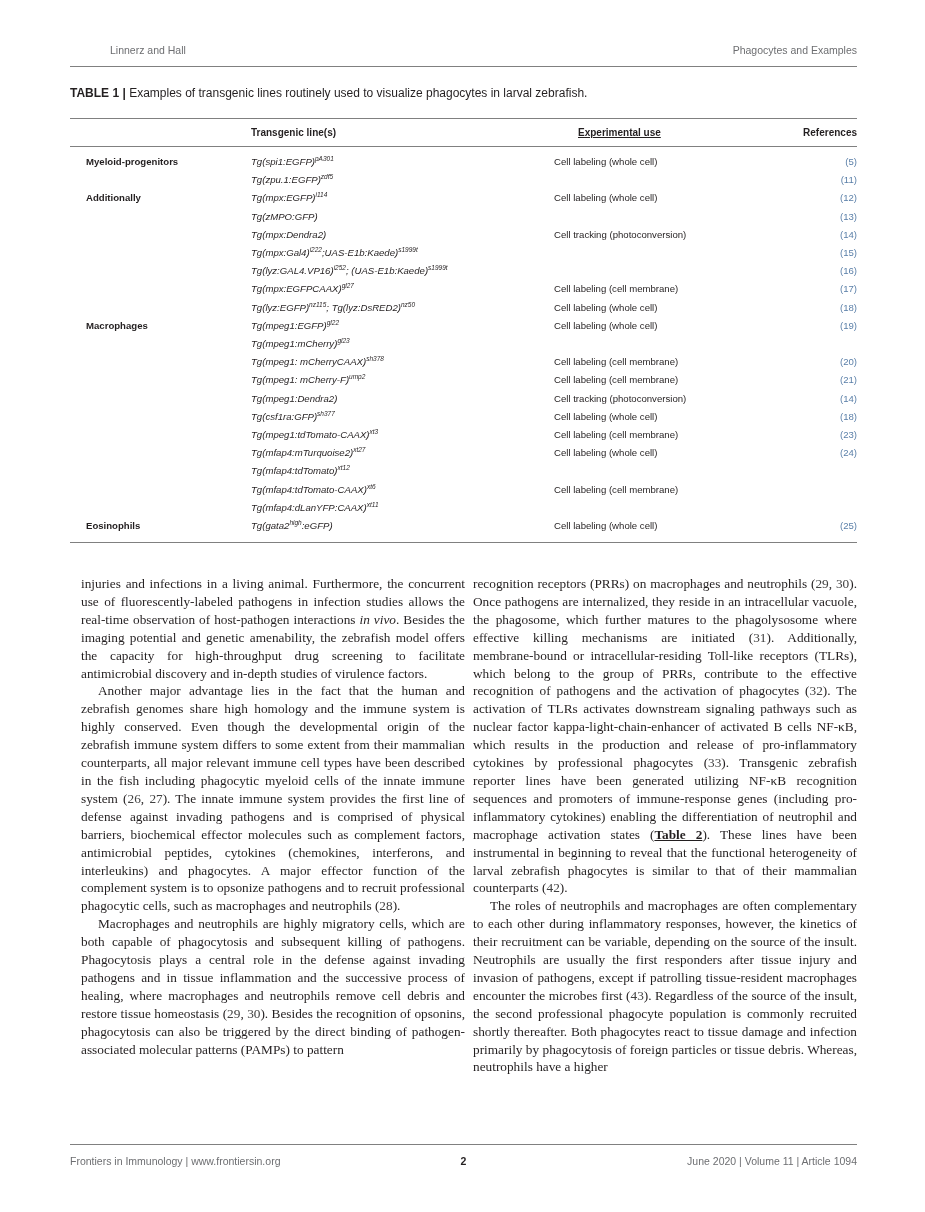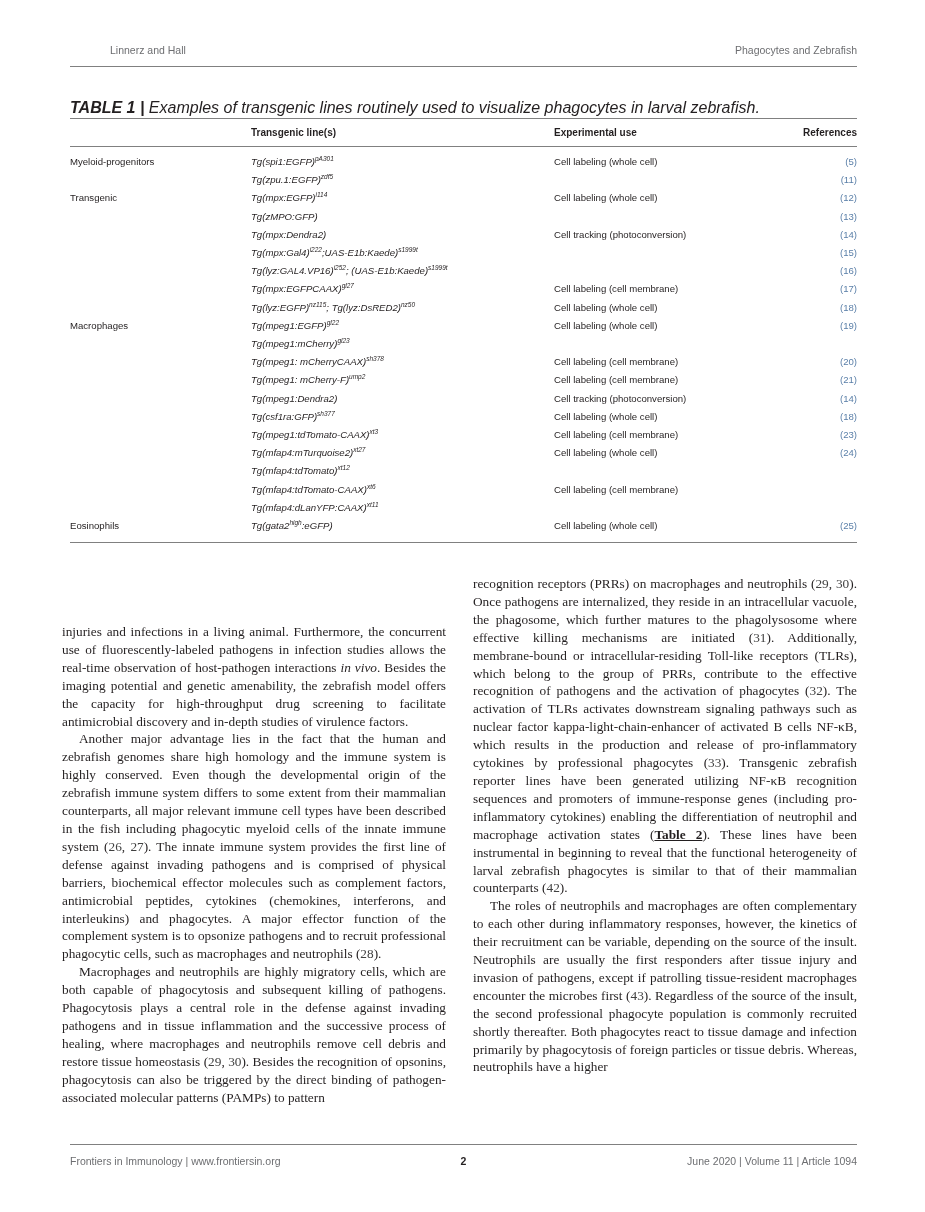--- a/index.html
+++ b/index.html
@@ -5,60 +5,60 @@
   html, body { margin: 0; padding: 0; background: #ffffff; }
   body { width: 925px; height: 1212px; position: relative; overflow: hidden; color: #231f20; }
   .sans { font-family: "Liberation Sans", "DejaVu Sans", sans-serif; }
   .serif { font-family: "Liberation Serif", "DejaVu Serif", serif; }
 
   .running-head { position: absolute; top: 44px; left: 70px; right: 68px; height: 20px; font-size: 10.5px; color: #6d6e71; margin-left: 40px; }
   .running-head .left { position: absolute; left: 0; top: 0; }
   .running-head .right { position: absolute; right: 0; top: 0; }
   .head-rule { position: absolute; top: 66px; left: 70px; right: 68px; height: 0; border-top: 1px solid #808080; }
 
-  .caption { position: absolute; top: 99px; left: 70px; font-size: 16px; color: #231f20; font-style: italic; }
+  .caption { position: absolute; top: 86px; left: 70px; font-size: 12px; color: #231f20; }
   .caption b { font-weight: bold; }
 
   .tbl-top { position: absolute; top: 118px; left: 70px; right: 68px; border-top: 1px solid #808080; }
   .tbl-head-rule { position: absolute; top: 146px; left: 70px; right: 68px; border-top: 1px solid #808080; }
   .tbl-bottom { position: absolute; top: 542px; left: 70px; right: 68px; border-top: 1px solid #808080; }
 
   .th { position: absolute; top: 127px; font-size: 10px; font-weight: bold; color: #231f20; }
   .th.c2 { left: 251px; }
-  .th.c3 { left: 554px; }
+  .th.c3 { left: 578px; text-decoration: underline; }
   .th.c4 { right: 68px; }
 
   .row { position: absolute; left: 70px; right: 68px; height: 18.2px; font-size: 9.6px; color: #231f20; }
-  .row .cat { position: absolute; left: 0; top: 0; }
+  .row .cat { position: absolute; left: 16px; top: 0; font-weight: bold; }
   .row .line { position: absolute; left: 181px; top: 0; font-style: italic; white-space: nowrap; }
   .row .line sup { font-size: 6.5px; vertical-align: 4px; line-height: 0; }
   .row .use { position: absolute; left: 484px; top: 0; }
   .row .ref { position: absolute; right: 0; top: 0; color: #5a7fa8; }
 
   .col { position: absolute; top: 575px; width: 384px; font-size: 13.3px; line-height: 17.9px; text-align: justify; color: #231f20; }
-  .col.left { left: 62px; margin-top: 48px; }
+  .col.left { left: 81px; }
   .col.right { left: 473px; }
   .col p { margin: 0; text-indent: 0; }
   .col p.indent { text-indent: 17px; }
   .col .cite { color: #404040; }
   .col .bold { font-weight: bold; text-decoration: underline; }
   .col .ital { font-style: italic; }
 
   .foot-rule { position: absolute; top: 1144px; left: 70px; right: 68px; border-top: 1px solid #808080; }
   .footer { position: absolute; top: 1155px; left: 70px; right: 68px; height: 16px; font-size: 10.5px; color: #6d6e71; }
   .footer .left { position: absolute; left: 0; top: 0; }
   .footer .center { position: absolute; left: 50%; transform: translateX(-50%); top: 0; font-weight: bold; color: #231f20; }
   .footer .right { position: absolute; right: 0; top: 0; }
 </style>
 </head>
 <body>
 
 <div class="running-head sans">
   <span class="left">Linnerz and Hall</span>
-  <span class="right">Phagocytes and Zebrafish</span>
+  <span class="right">Phagocytes and Examples</span>
 </div>
 <div class="head-rule"></div>
 
 <div class="caption sans">
   <b>TABLE 1 |</b>
   <span>Examples of transgenic lines routinely used to visualize phagocytes in larval zebrafish.</span>
 </div>
 
 <div class="tbl-top"></div>
 <div class="th c2 sans">Transgenic line(s)</div>
@@ -73,21 +73,21 @@
       <span class="use">Cell labeling (whole cell)</span>
       <span class="ref">(5)</span>
     </div>
     <div class="row sans" style="top: 174.2px;">
       <span class="cat"></span>
       <span class="line"><span class="">Tg(zpu.1:EGFP)</span><sup>zdf5</sup></span>
       <span class="use"></span>
       <span class="ref">(11)</span>
     </div>
     <div class="row sans" style="top: 192.4px;">
-      <span class="cat">Transgenic</span>
+      <span class="cat">Additionally</span>
       <span class="line"><span class="">Tg(mpx:EGFP)</span><sup>i114</sup></span>
       <span class="use">Cell labeling (whole cell)</span>
       <span class="ref">(12)</span>
     </div>
     <div class="row sans" style="top: 210.6px;">
       <span class="cat"></span>
       <span class="line"><span class="">Tg(zMPO:GFP)</span></span>
       <span class="use"></span>
       <span class="ref">(13)</span>
     </div>

